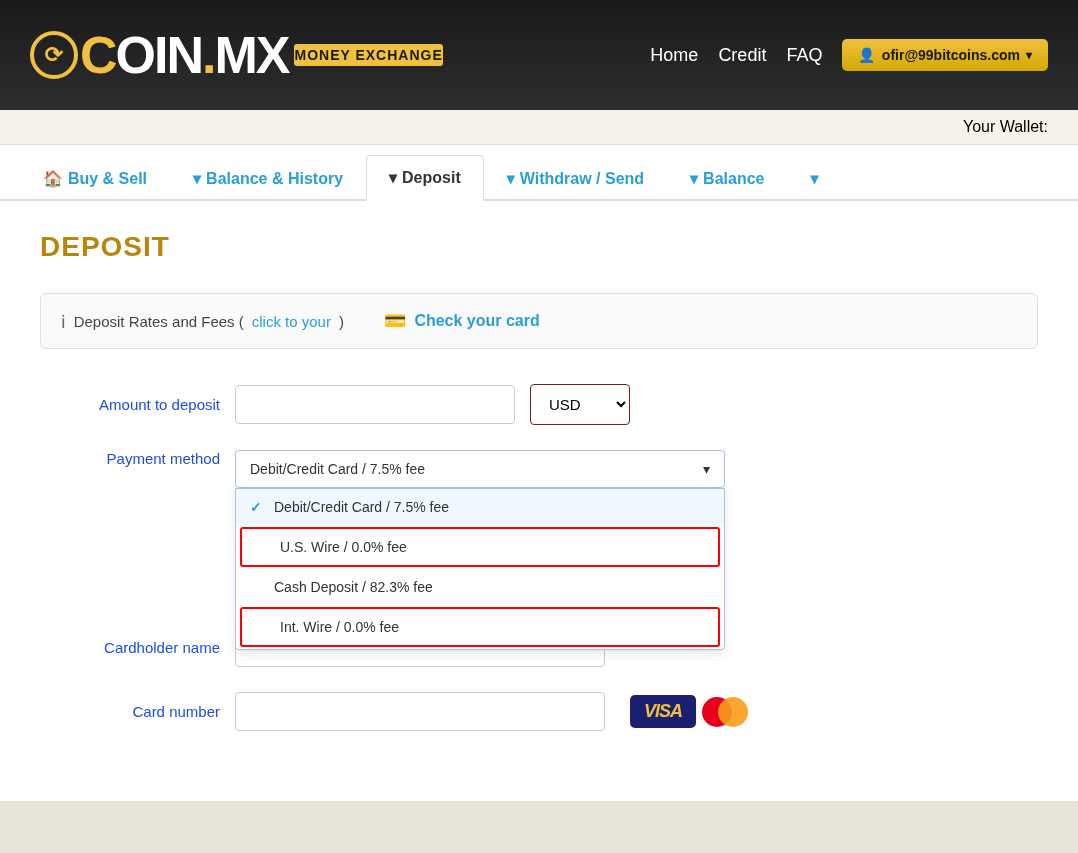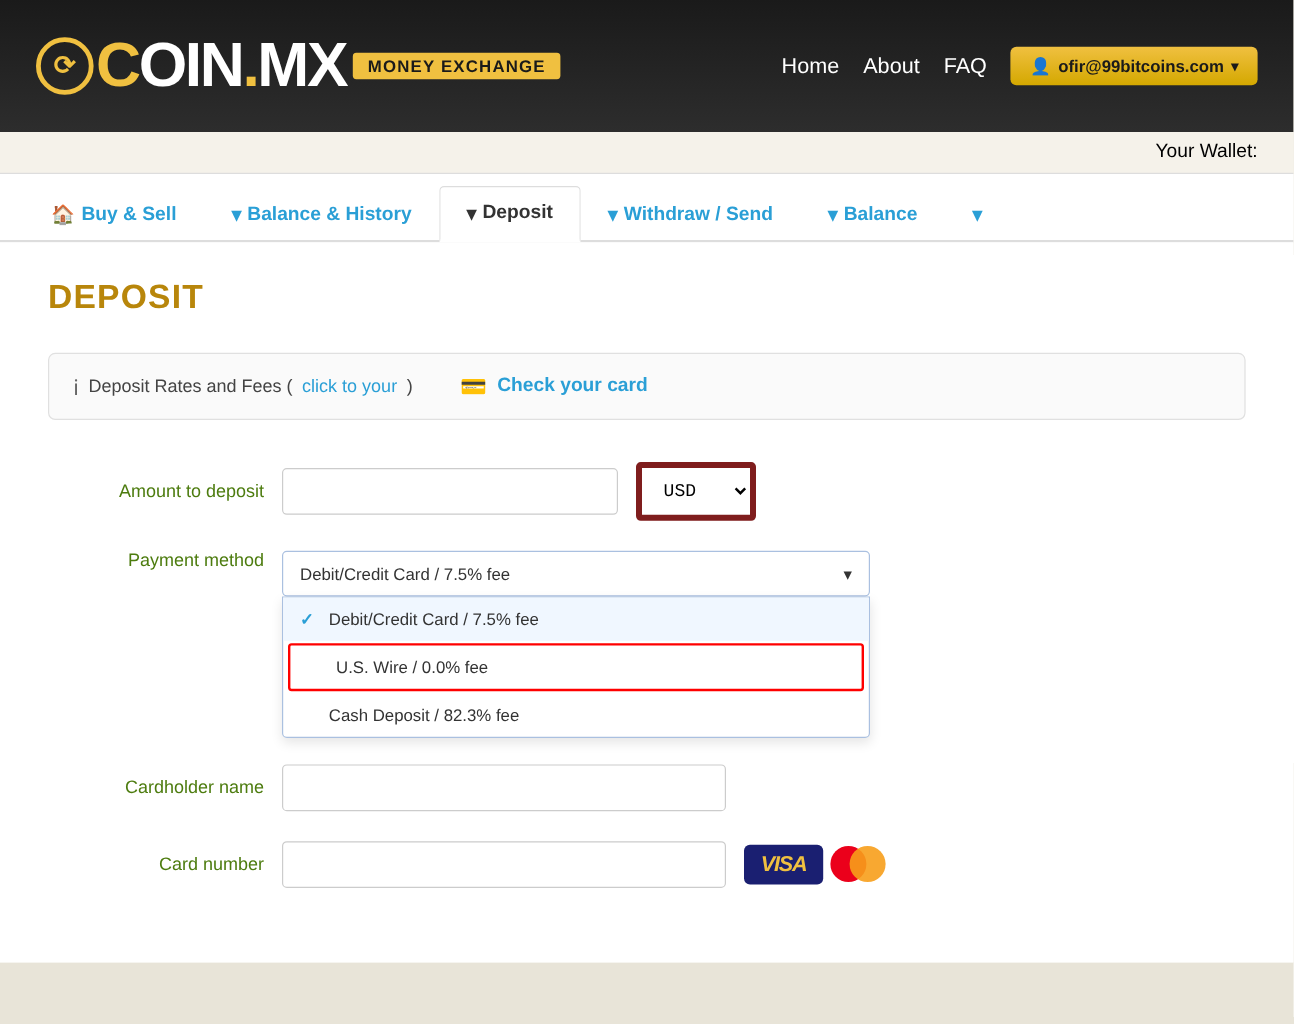--- a/index.html
+++ b/index.html
@@ -24,21 +24,21 @@
       font-size: 52px;
       font-weight: 900;
       letter-spacing: -2px;
       line-height: 1;
     }
     .logo-badge {
       background: #f0c040;
       color: #1a1a1a;
       font-size: 11px;
       font-weight: 900;
-      padding: 3px 12px;
+      padding: 3px 0;
       border-radius: 3px;
       margin-left: 6px;
       vertical-align: super;
       letter-spacing: 1px;
       line-height: 1.2;
       display: inline-block;
     }
     .logo-badge-sub {
       display: block;
       font-size: 14px;
@@ -176,41 +176,40 @@
 
     
     .form-group {
       display: flex;
       align-items: center;
       margin-bottom: 25px;
       gap: 15px;
     }
     .form-label {
       font-size: 15px;
-      color: #4d7c0f;
+      color: #1d4ed8;
       min-width: 180px;
       text-align: right;
     }
     .amount-input {
       width: 280px;
       padding: 10px 14px;
       border: 1px solid #ccc;
       border-radius: 4px;
       font-size: 15px;
       outline: none;
     }
     .currency-select {
       padding: 10px 14px;
-      border: 5px solid #7f1d1d;
+      border: 1px solid #7f1d1d;
       border-radius: 4px;
       font-size: 15px;
       background: white;
       width: 100px;
       cursor: pointer;
-      font-family: Liberation Mono, monospace;
     }
 
     
     .payment-dropdown-wrapper {
       position: relative;
     }
     .payment-btn {
       width: 490px;
       padding: 10px 14px;
       border: 1px solid #aac0e0;
@@ -257,22 +256,22 @@
       width: 370px;
       padding: 10px 14px;
       border: 1px solid #ccc;
       border-radius: 4px;
       font-size: 15px;
     }
 
     
     .card-number-group {
       display: flex;
-      align-items: flex-start;
-      gap: 15px;
+      align-items: center;
+      gap: 25px;
     }
     .card-number-input {
       width: 370px;
       padding: 10px 14px;
       border: 1px solid #ccc;
       border-radius: 4px;
       font-size: 15px;
     }
     .card-logos {
       display: flex;
@@ -342,21 +341,21 @@
     <div class="coin-icon">
       <span class="coin-inner">⟳</span>
     </div>
     <span class="logo-text"><span style="color:#f0c040;font-size:52px;font-weight:900;">C</span><span style="color:white;font-size:52px;font-weight:900;">OIN</span><span style="color:#f0c040;font-size:52px;font-weight:900;">.</span><span style="color:white;font-size:52px;font-weight:900;">MX</span></span>
     <span class="logo-badge">
       <span class="logo-badge-sub">MONEY EXCHANGE</span>
     </span>
   </div>
   <nav class="nav-area">
     <a class="nav-link" href="#">Home</a>
-    <a class="nav-link" href="#">About</a>
+    <a class="nav-link" href="#">Credit</a>
     <a class="nav-link" href="#">FAQ</a>
     <button class="user-btn">
       <span class="user-icon">👤</span>
       <span>ofir@99bitcoins.com</span>
       <span class="chevron">▾</span>
     </button>
   </nav>
 </header>
 
 <div class="wallet-bar">
@@ -432,20 +431,24 @@
             <span>Debit/Credit Card  /  7.5% fee</span>
           </div>
           <div class="dropdown-item outlined">
             <span class="checkmark"> </span>
             <span>U.S. Wire  /  0.0% fee</span>
           </div>
           <div class="dropdown-item">
             <span class="checkmark"> </span>
             <span>Cash Deposit  /  82.3% fee</span>
           </div>
+          <div class="dropdown-item outlined">
+            <span class="checkmark"> </span>
+            <span>Int. Wire  /  0.0% fee</span>
+          </div>
         </div>
       </div>
     </div>
 
     <div class="form-group" style="margin-top: 140px;">
       <label class="form-label">Cardholder name</label>
       <input class="cardholder-input" type="text" style="">
     </div>
 
     <div class="form-group">

